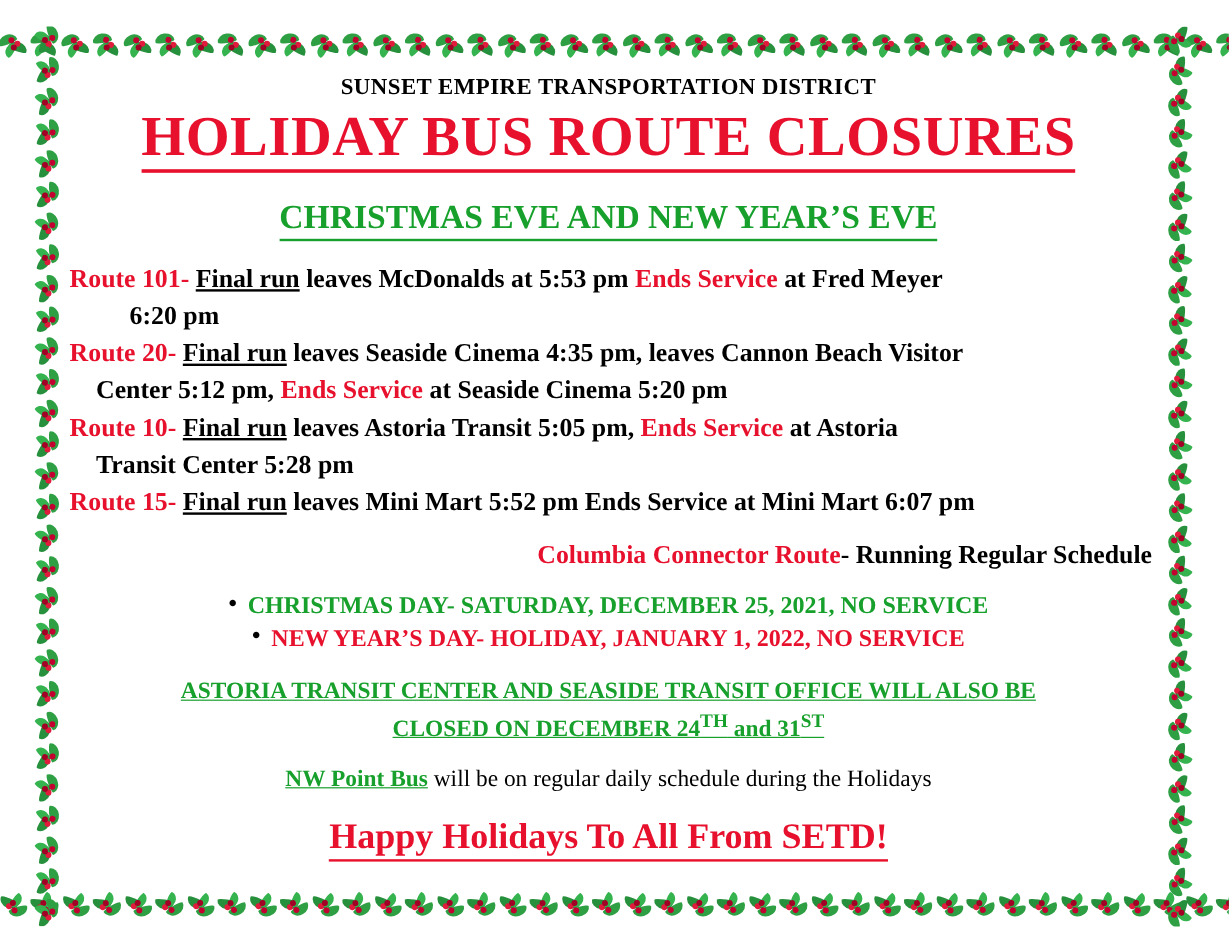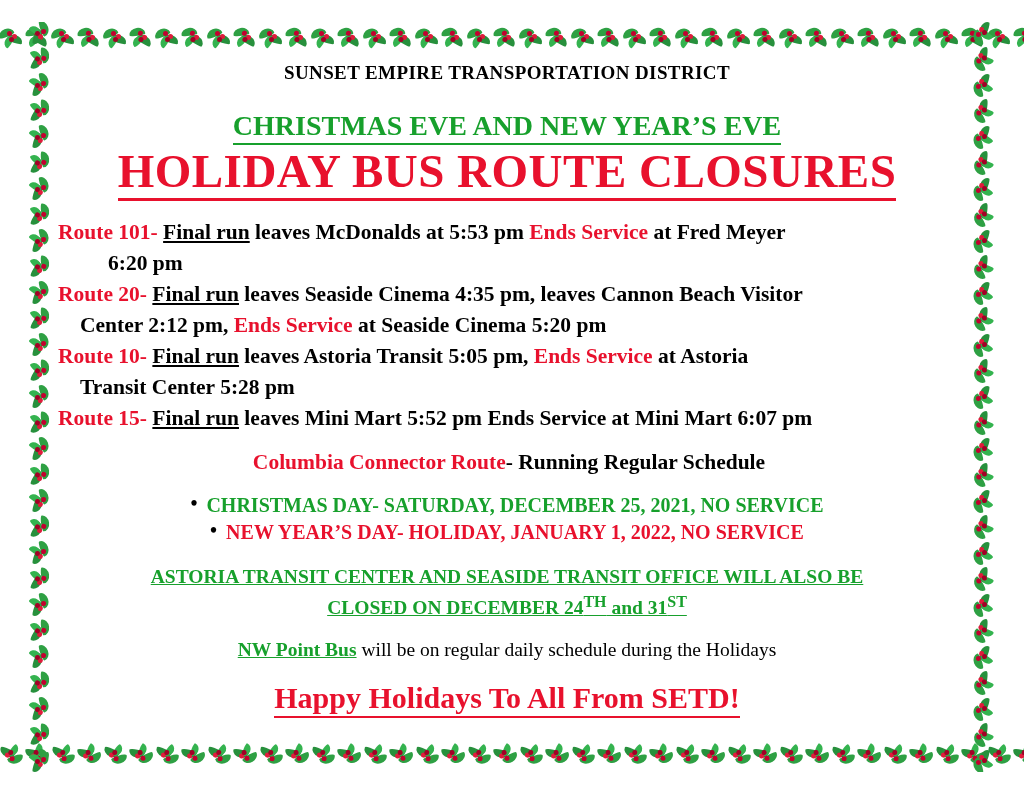--- a/index.html
+++ b/index.html
@@ -122,21 +122,21 @@
     margin: 0 0 1px 0;
     padding-left: 4px;
     text-indent: 0;
   }
   .route-label { color: #e8112d; }
   .u { text-decoration: underline; }
   .red { color: #e8112d; }
   .indent2 { display: block; padding-left: 50px; }
 
   .connector {
-    text-align: center;
+    text-align: right;
     margin: 16px 0 0 4px;
     font-size: 21.5px;
     font-weight: bold;
   }
 
   .bullets {
     margin: 18px 0 0 0;
     text-align: center;
     font-size: 20px;
     font-weight: bold;
@@ -1305,39 +1305,39 @@
           <span class="berry b3"></span>
         </div>
       </div>
   </div>
 
   <div class="content">
 
     <div class="org-name">SUNSET EMPIRE TRANSPORTATION DISTRICT</div>
 
     <div>
+      <h1 class="main-title">HOLIDAY BUS ROUTE CLOSURES</h1>
+    </div>
+
+    <div>
       <div class="subtitle">CHRISTMAS EVE AND NEW YEAR’S EVE</div>
-    </div>
-
-    <div>
-      <h1 class="main-title">HOLIDAY BUS ROUTE CLOSURES</h1>
     </div>
 
     <div class="routes">
 
       <div class="route-line">
         <span class="route-label">Route 101-</span>
         <span class="u">Final run</span><span> leaves McDonalds at 5:53 pm </span><span class="red">Ends Service</span><span> at Fred Meyer</span>
         <span class="indent2">6:20 pm</span>
       </div>
 
       <div class="route-line">
         <span class="route-label">Route 20-</span>
         <span class="u">Final run</span><span> leaves Seaside Cinema 4:35 pm, leaves Cannon Beach Visitor</span>
-        <span class="indent2" style="padding-left:22px;"><span>Center 2:12 pm, </span><span class="red">Ends Service</span><span> at Seaside Cinema 5:20 pm</span></span>
+        <span class="indent2" style="padding-left:22px;"><span>Center 5:12 pm, </span><span class="red">Ends Service</span><span> at Seaside Cinema 5:20 pm</span></span>
       </div>
 
       <div class="route-line">
         <span class="route-label">Route 10-</span>
         <span class="u">Final run</span><span> leaves Astoria Transit 5:05 pm, </span><span class="red">Ends Service</span><span> at Astoria</span>
         <span class="indent2" style="padding-left:22px;">Transit Center 5:28 pm</span>
       </div>
 
       <div class="route-line">
         <span class="route-label">Route 15-</span>

